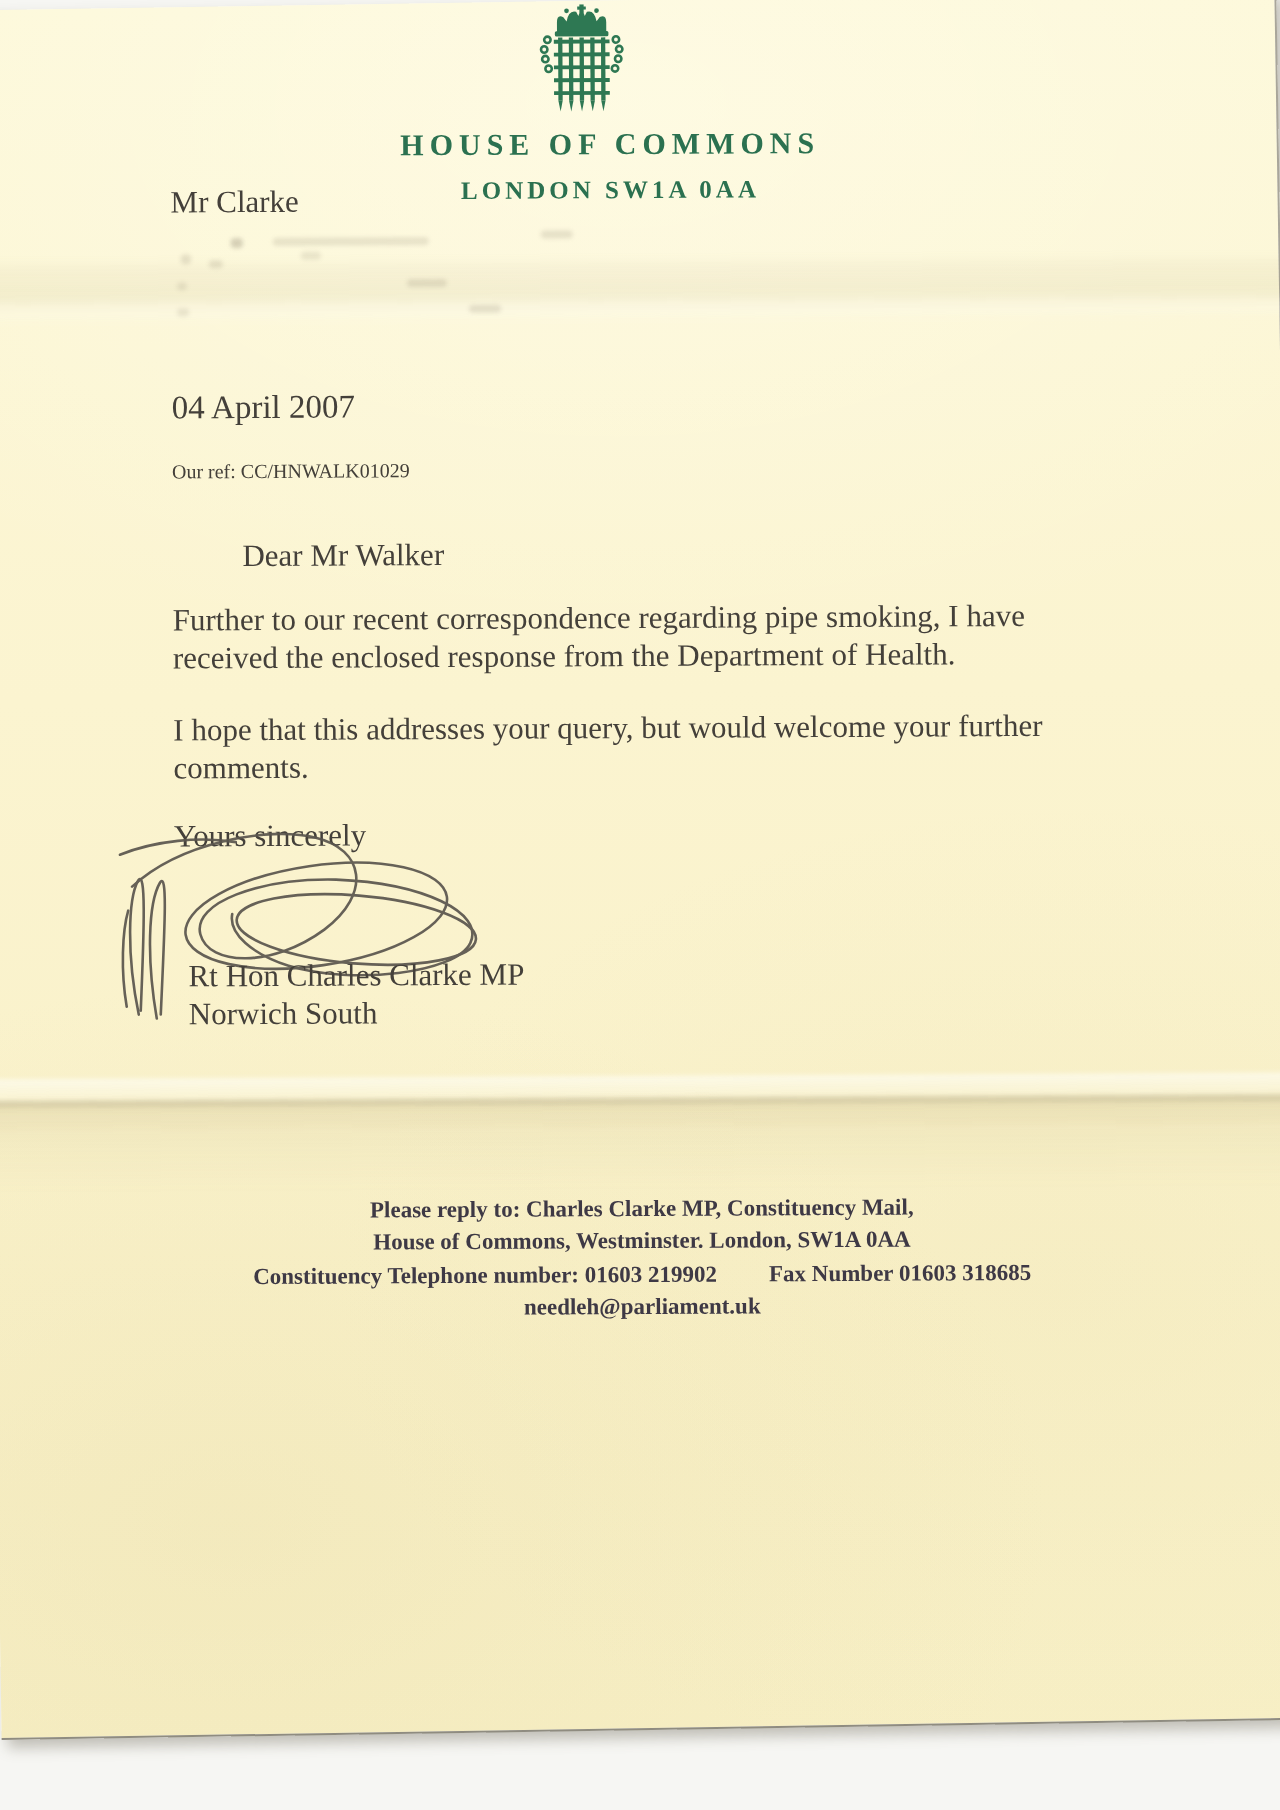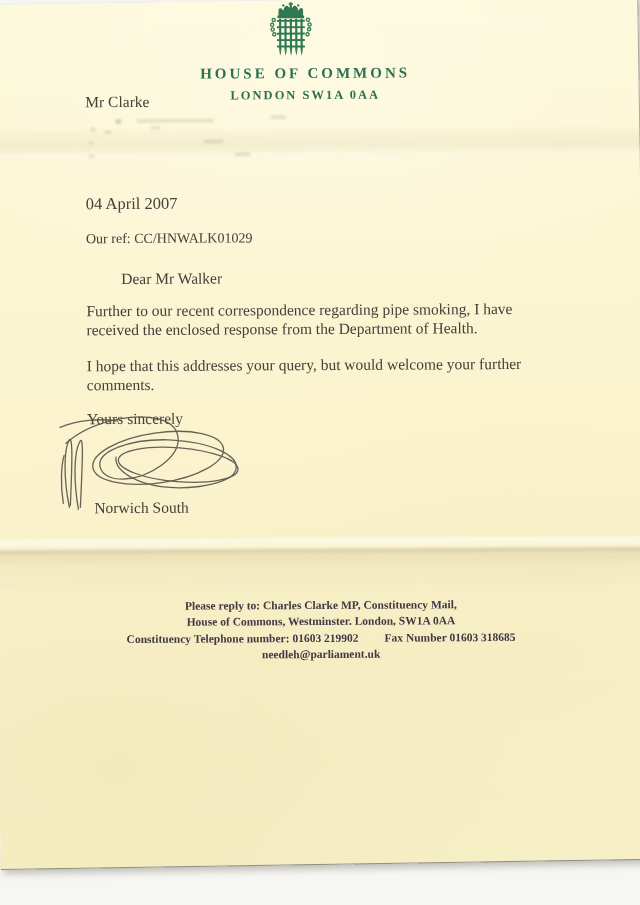--- a/index.html
+++ b/index.html
@@ -38,21 +38,21 @@
     font-size:15px;font-weight:700;letter-spacing:3px;color:#2b7150;}
   .org-address{position:absolute;left:107px;top:88px;width:400px;text-align:center;
     font-size:12.5px;font-weight:700;letter-spacing:2px;color:#2b7150;}
 
   
   .ink{color:#44403a;}
   .recipient-name{position:absolute;left:87px;top:92px;font-size:15.5px;}
   .smudge{position:absolute;left:0;top:0;width:640px;height:0;}
   .smudge i{position:absolute;display:block;background:rgba(125,115,95,0.30);filter:blur(1px);border-radius:2px;}
   .date-line{position:absolute;left:87px;top:193px;font-size:16.5px;}
-  .ref-line{position:absolute;left:87px;top:230px;font-size:14px;}
+  .ref-line{position:absolute;left:87px;top:230px;font-size:10px;}
   .salutation{position:absolute;left:87px;top:269px;font-size:15.5px;margin-left:35px;}
   .para{position:absolute;left:87px;width:500px;font-size:15.5px;line-height:1.22;}
   .para-1{top:301px;}
   .para-2{top:356px;}
   .closing{position:absolute;left:87px;top:409px;font-size:15.5px;}
   .signature{position:absolute;left:56px;top:412px;width:195px;height:100px;}
   .signatory{position:absolute;left:94px;top:479px;font-size:15.5px;}
   .constituency{position:absolute;left:94px;top:498px;font-size:15.5px;text-align:right;}
 
   
@@ -150,20 +150,21 @@
         <path d="M4,14 C22,7 44,5 62,8"></path>
         <path d="M7,90 C4,72 5,52 8,42"></path>
         <path d="M13,94 C7,64 8,36 13,27 C17,21 16,50 14,92"></path>
         <path d="M22,96 C17,66 18,38 24,28 C28,22 26,54 24,94"></path>
         <path d="M10,30 C34,8 78,0 102,6 C126,12 130,34 106,52 C80,71 48,70 44,54 C40,38 74,26 112,27 C156,29 186,44 179,59 C172,74 120,80 88,70 C70,64 58,54 60,44"></path>
         <ellipse cx="102" cy="45" rx="66" ry="25" transform="rotate(-8 102 45)"></ellipse>
         <ellipse cx="122" cy="52" rx="60" ry="17" transform="rotate(5 122 52)"></ellipse>
       </g>
     </svg>
 
+    <div class="signatory ink">Rt Hon Charles Clarke MP</div>
     <div class="constituency ink">Norwich South</div>
 
     <div class="footer">
       <div>Please reply to: Charles Clarke MP, Constituency Mail,</div>
       <div>House of Commons, Westminster. London, SW1A 0AA</div>
       <div>
         <span>Constituency Telephone number: 01603 219902</span><span class="gap"></span><span>Fax Number 01603 318685</span>
       </div>
       <div>needleh@parliament.uk</div>
     </div>

